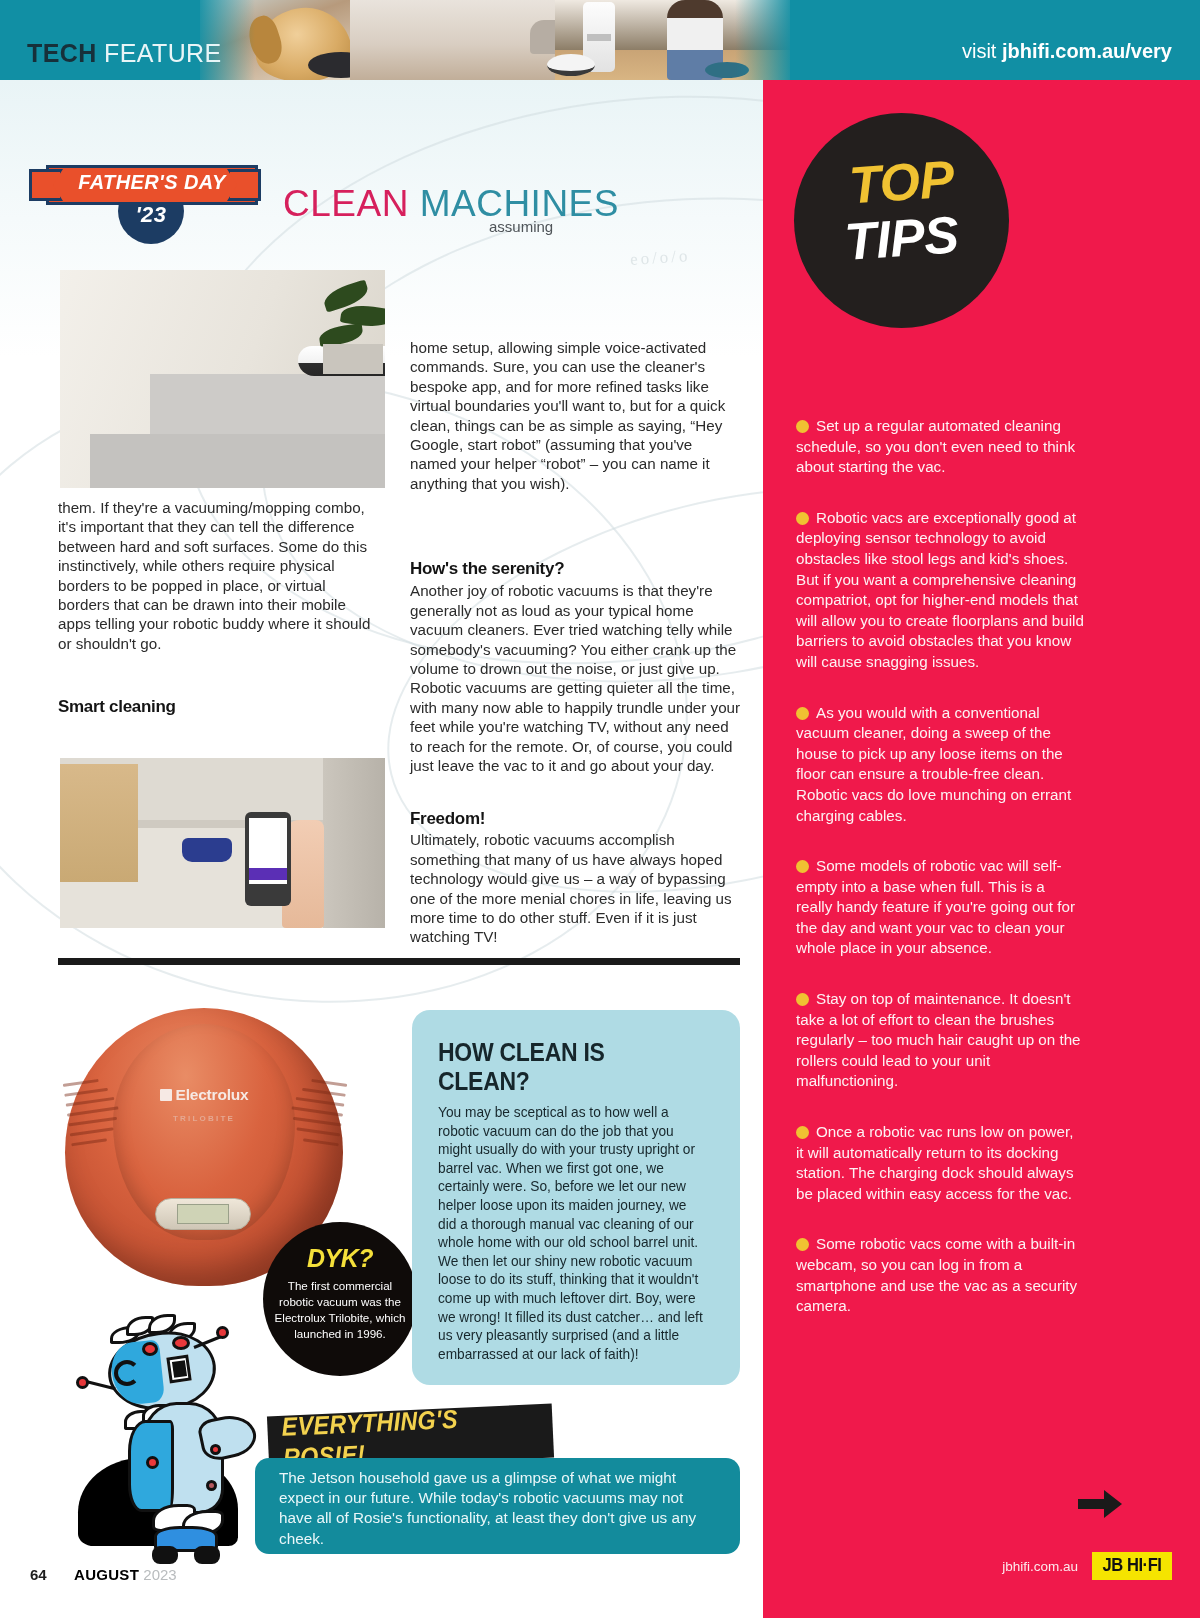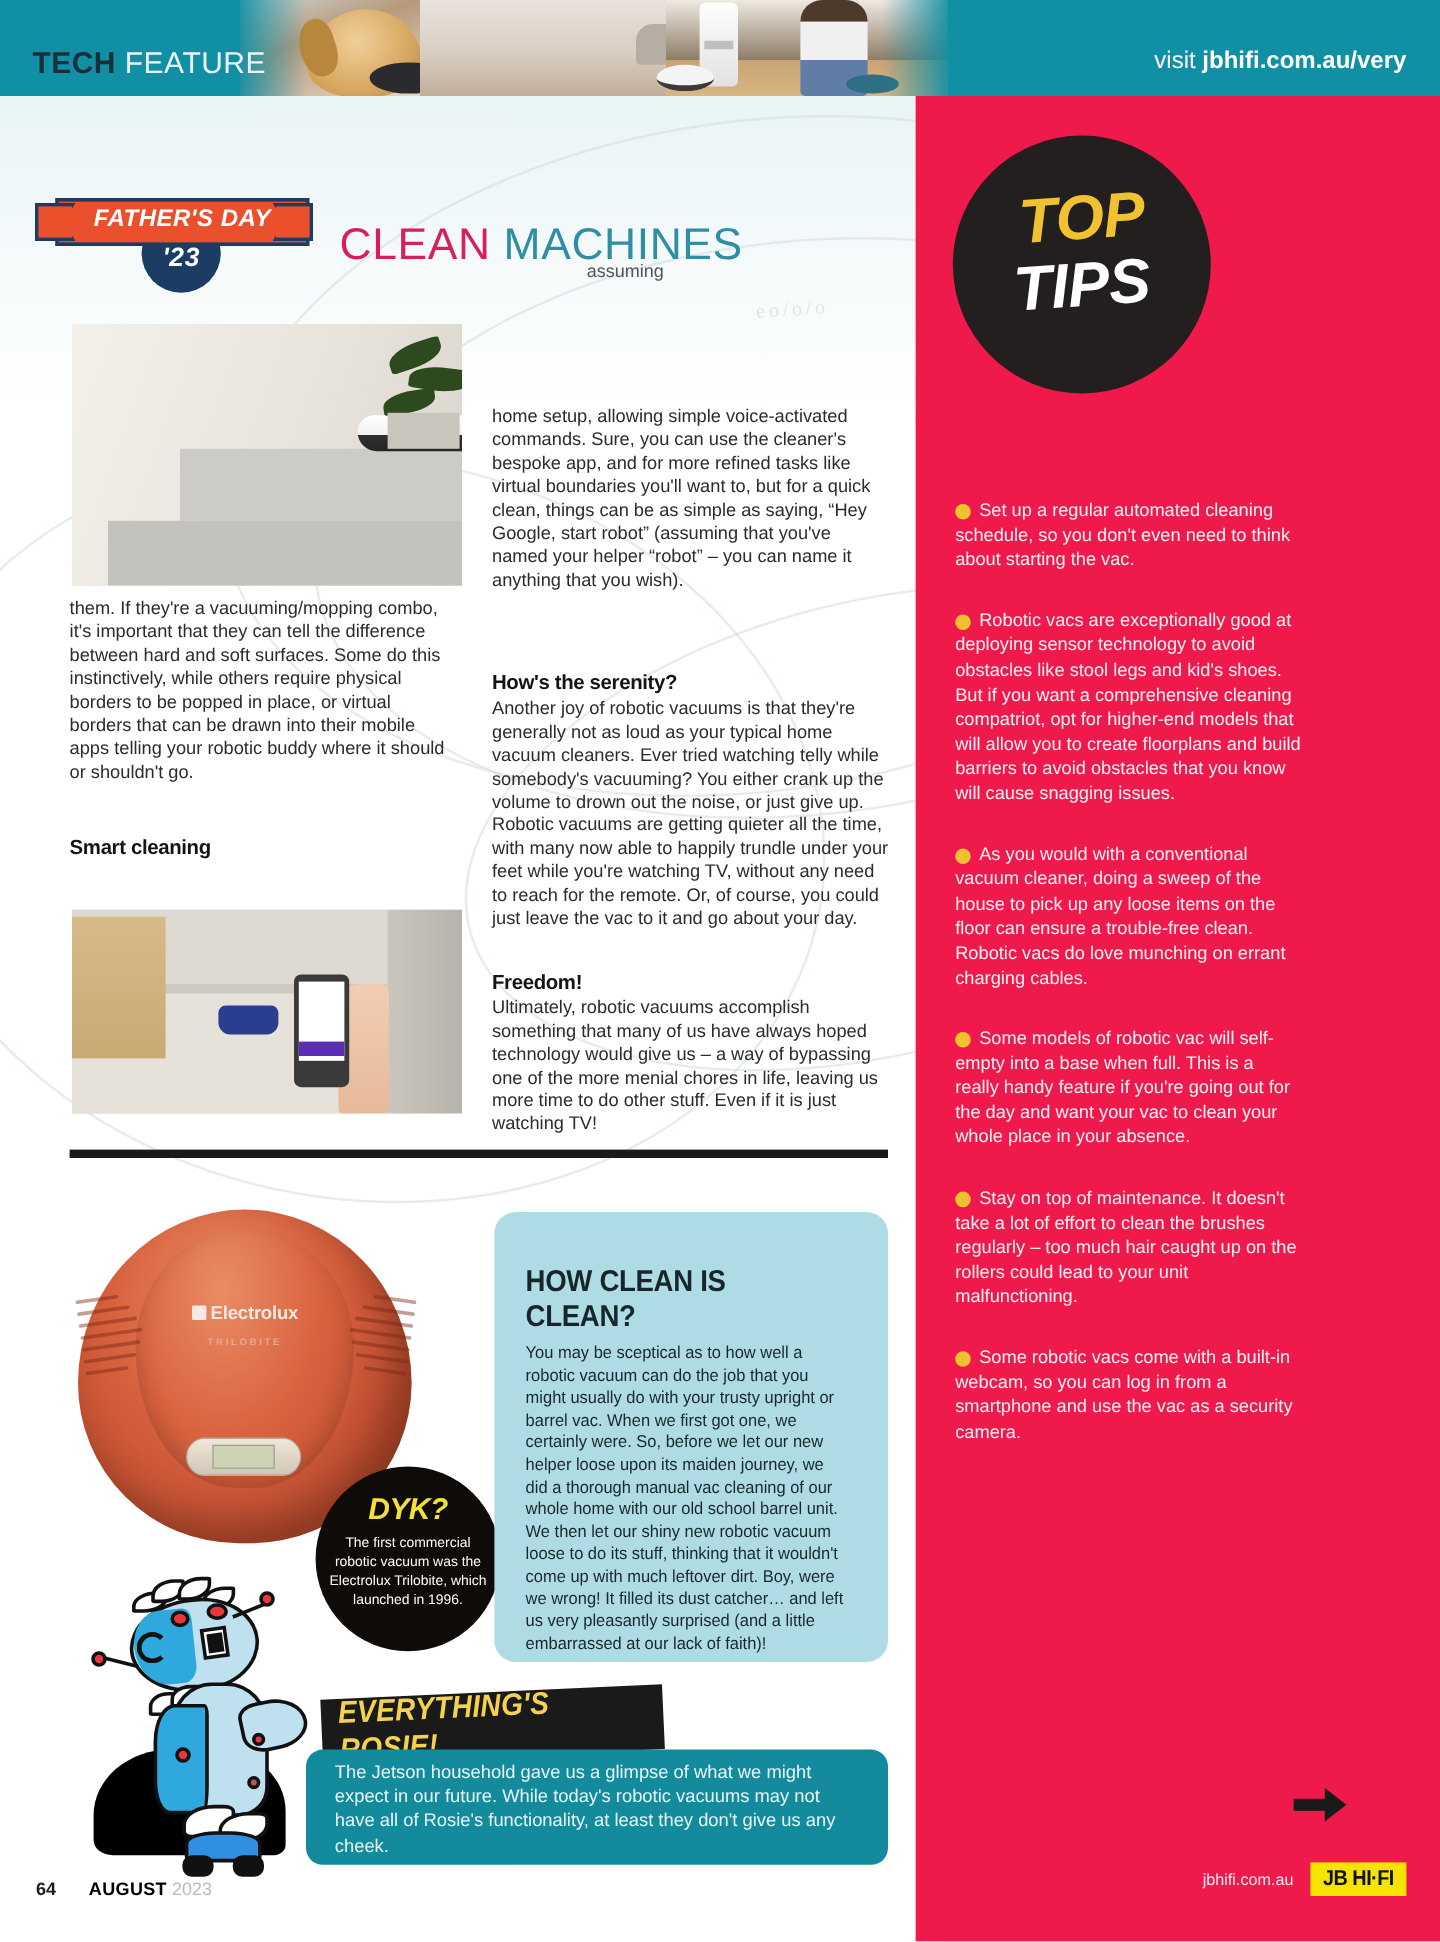--- a/index.html
+++ b/index.html
@@ -240,21 +240,21 @@
     position: absolute; left: 263px; top: 1142px; width: 154px; height: 154px;
     background: #0f0b09; border-radius: 50%;
     display: flex; flex-direction: column; align-items: center; padding-top: 22px;
   }
   .dyk-title { color: #f5e03a; font-size: 25px; font-weight: 800; font-style: italic; letter-spacing: -.5px; }
   .dyk-body { color: #ffffff; font-size: 11.6px; line-height: 16px; text-align: center; width: 132px; margin-top: 5px; }
 
   
   .bluebox {
     position: absolute; left: 412px; top: 930px; width: 328px; height: 375px;
-    background: #afdbe4; border-radius: 18px; padding: 44px 26px 0 26px;
+    background: #afdbe4; border-radius: 18px; padding: 28px 26px 0 26px;
   }
   .bluebox h4 {
     font-size: 25px; font-weight: 800; color: #16262b; letter-spacing: -.3px;
     margin-bottom: 7px; font-stretch: condensed; transform: scaleX(.92);
     transform-origin: left center;
   }
   .bluebox p { font-size: 14.3px; line-height: 18.6px; color: #17272c; transform: scaleX(.96); transform-origin: left center; }
 
   
   .rosie { position: absolute; left: 68px; top: 1218px; width: 200px; height: 268px; }
@@ -571,20 +571,24 @@
       <div class="tip">
         <span class="tip-bullet"></span>
         <p>Some models of robotic vac will self-empty into a base when full. This is a really handy feature if you're going out for the day and want your vac to clean your whole place in your absence.</p>
       </div>
       <div class="tip">
         <span class="tip-bullet"></span>
         <p>Stay on top of maintenance. It doesn't take a lot of effort to clean the brushes regularly – too much hair caught up on the rollers could lead to your unit malfunctioning.</p>
       </div>
       <div class="tip">
         <span class="tip-bullet"></span>
+        <p>Once a robotic vac runs low on power, it will automatically return to its docking station. The charging dock should always be placed within easy access for the vac.</p>
+      </div>
+      <div class="tip">
+        <span class="tip-bullet"></span>
         <p>Some robotic vacs come with a built-in webcam, so you can log in from a smartphone and use the vac as a security camera.</p>
       </div>
     </div>
 
     <div class="sb-arrow">
       <div class="sb-arrow-shaft"></div>
       <div class="sb-arrow-head"></div>
     </div>
     <div class="sb-url">jbhifi.com.au</div>
     <div class="sb-logo">

